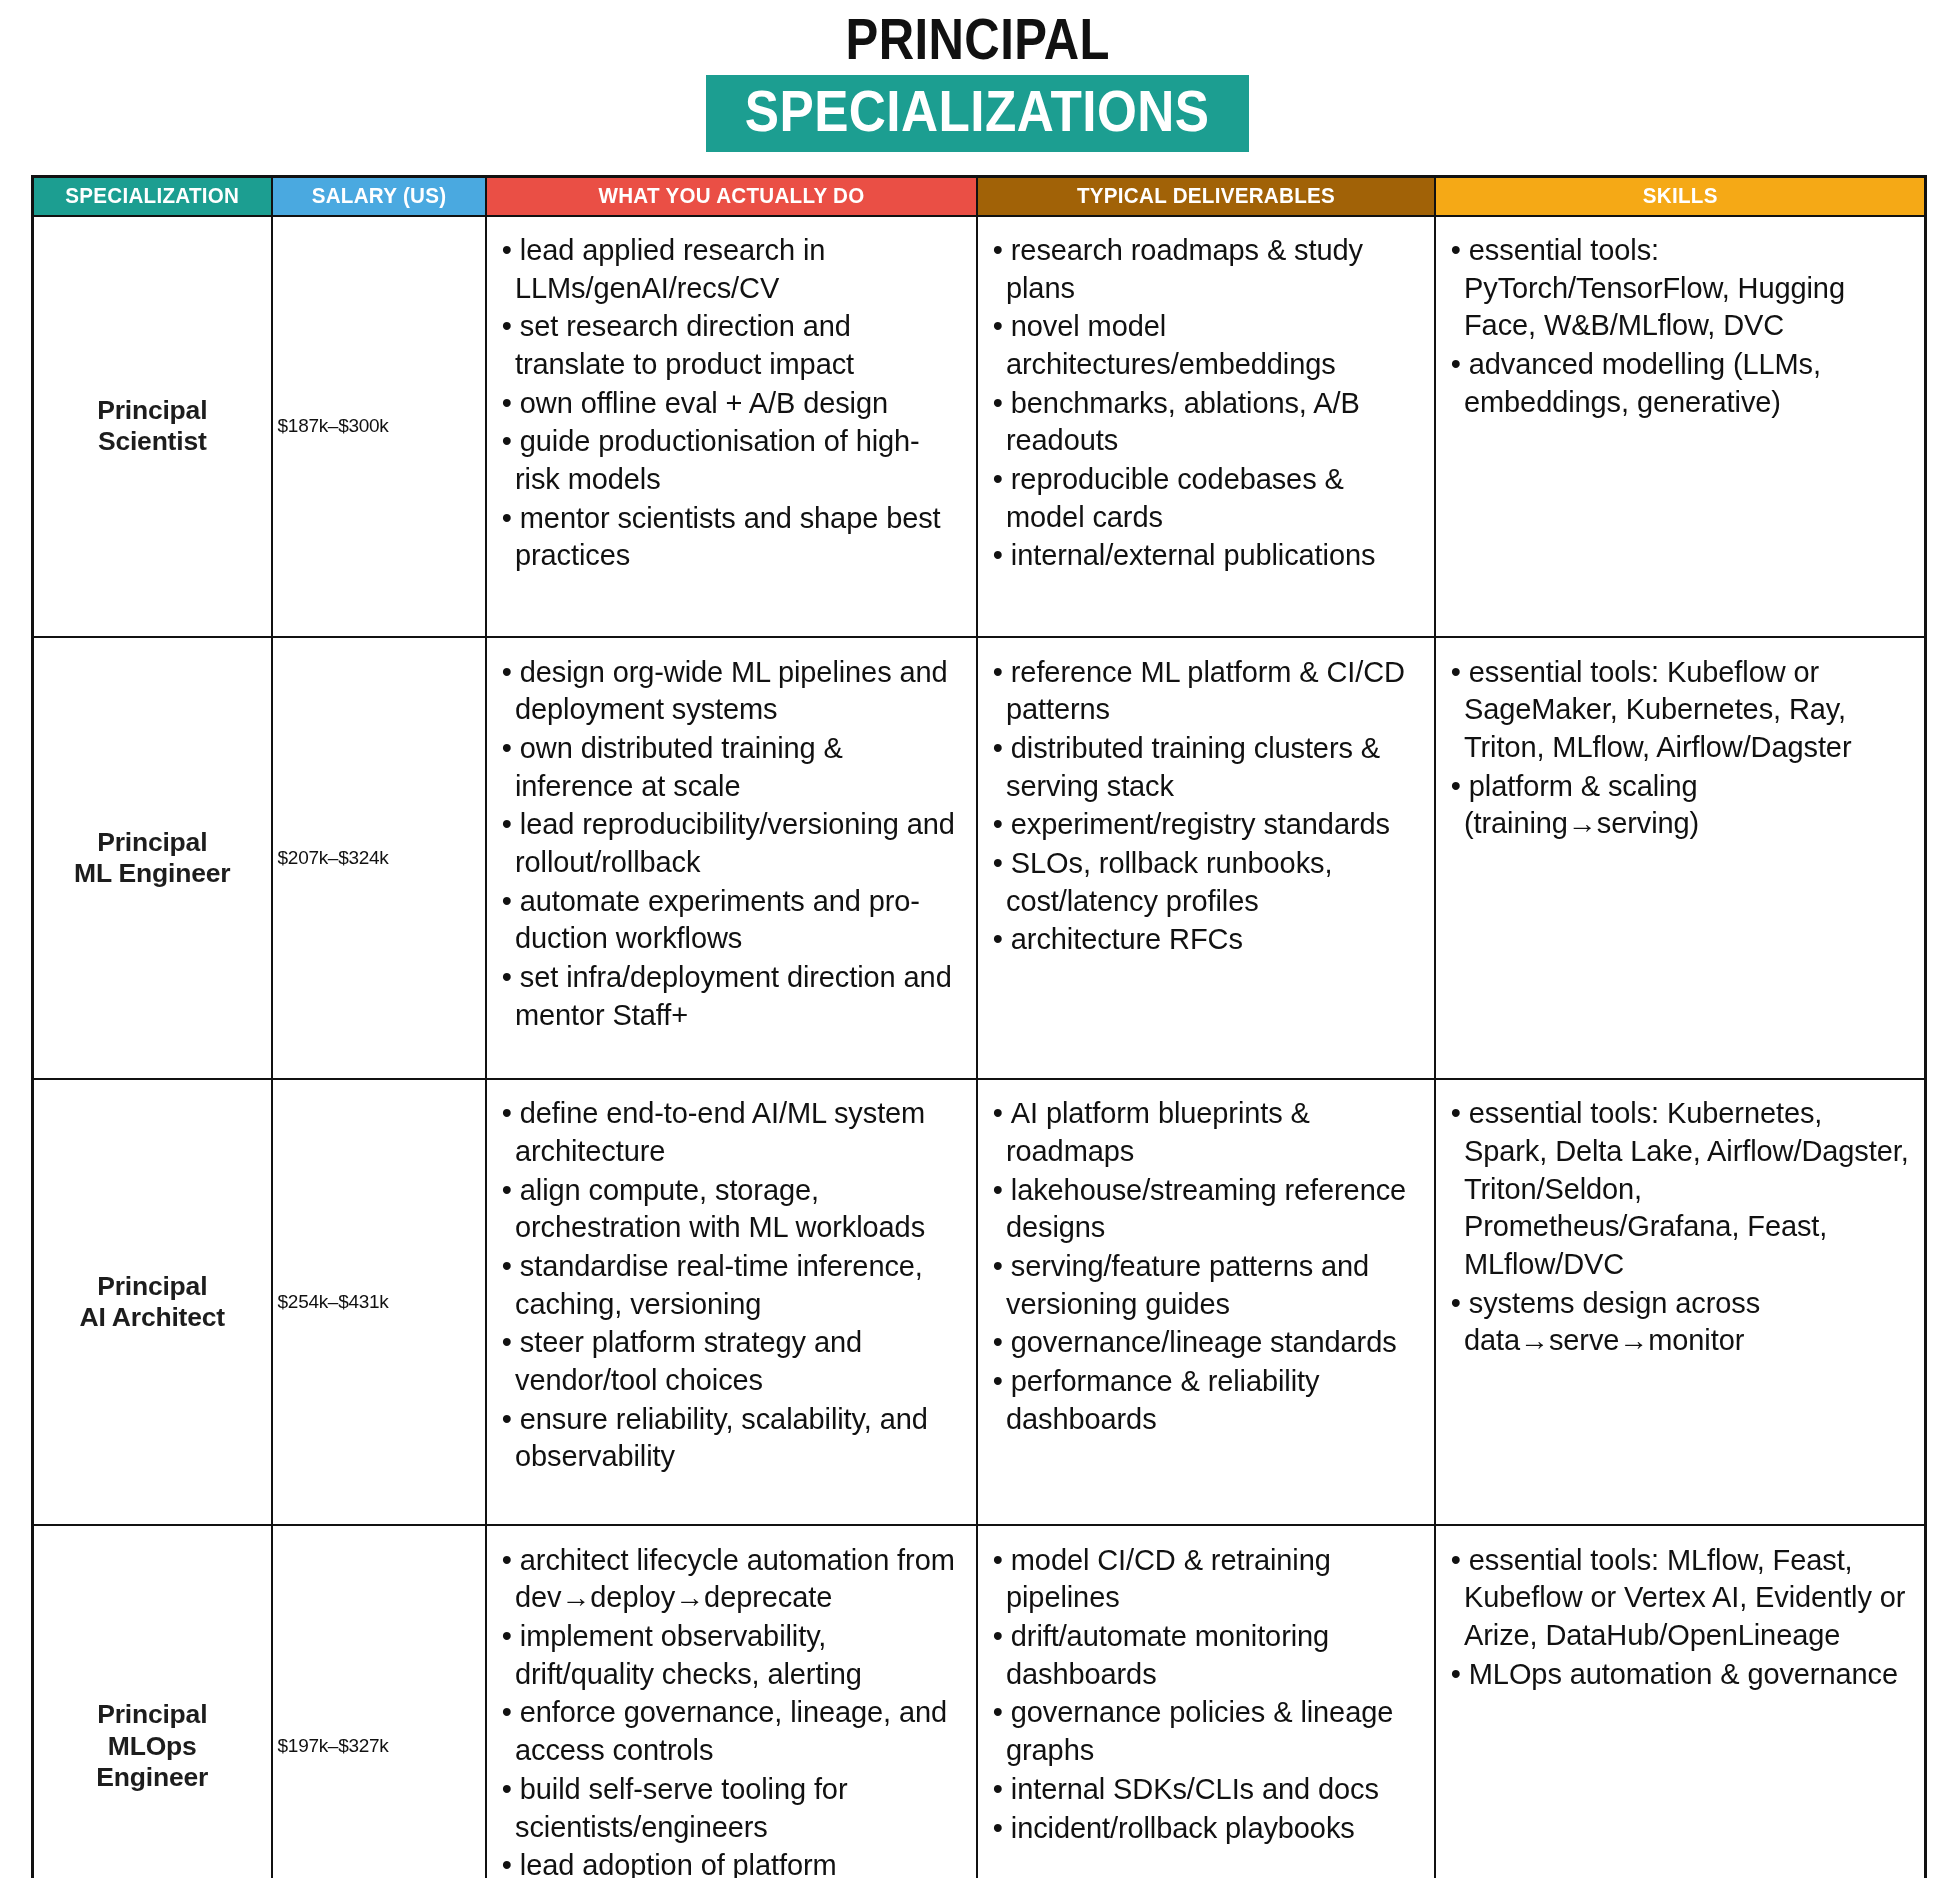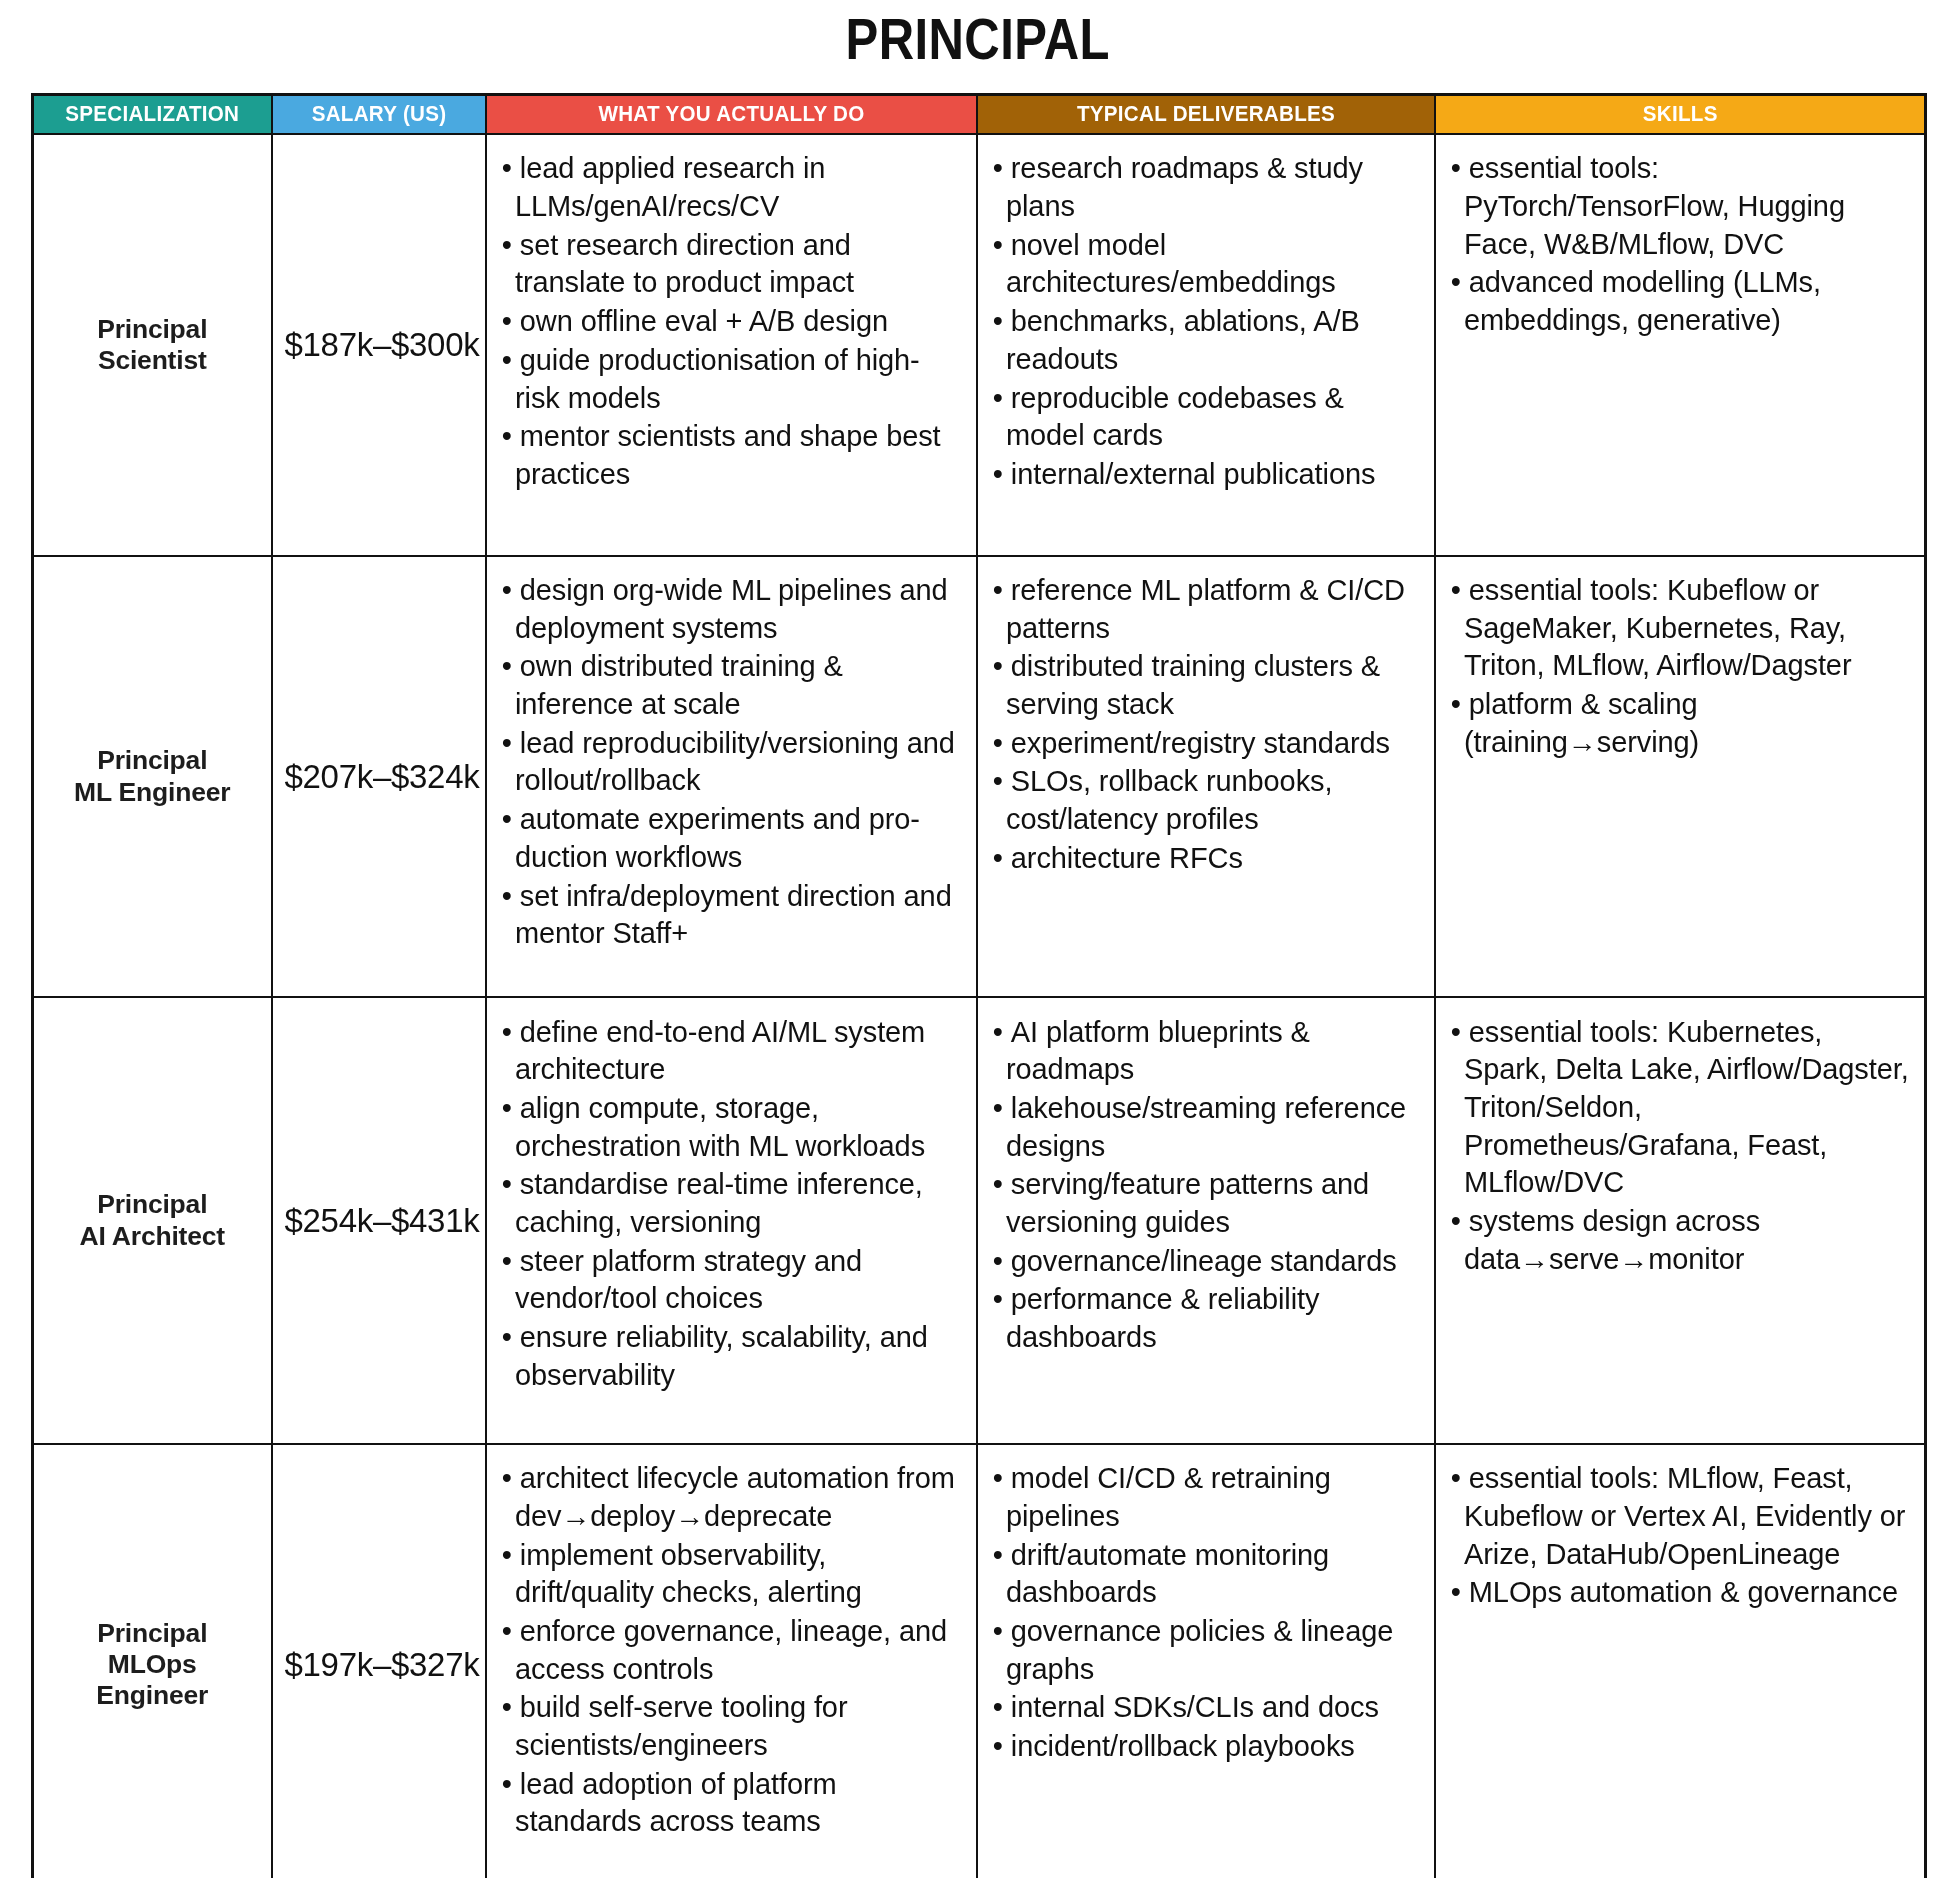--- a/index.html
+++ b/index.html
@@ -97,22 +97,22 @@
     text-align: center;
     font-size: 26.5px;
     font-weight: 700;
     color: #1d1d1d;
     line-height: 1.18;
     letter-spacing: -0.2px;
     padding: 10.2px 8.1px;
   }
   td.cell-sal {
     vertical-align: middle;
-    text-align: right;
-    font-size: 33px;
+    text-align: left;
+    font-size: 19px;
     font-weight: 400;
     color: #111111;
     letter-spacing: -0.3px;
     padding: 10.2px 5.1px;
   }
   td.cell-list { padding-top: 15.3px; }
   ul.bul {
     list-style: none;
     margin: 0;
     padding: 0;
@@ -136,20 +136,23 @@
   tr.r3 td { height: 412px; }
   tr.r4 td { height: 407px; }
 </style>
 </head>
 <body>
 
 <div class="page">
 
   <div class="title-block">
     <div class="title-main">PRINCIPAL</div>
+    <div class="title-sub-wrap">
+      <div class="title-sub"><span>SPECIALIZATIONS</span></div>
+    </div>
   </div>
 
   <table class="table">
     <colgroup>
       <col class="c-spec">
         <col class="c-sal">
         <col class="c-do">
         <col class="c-del">
         <col class="c-skill">
     </colgroup>

